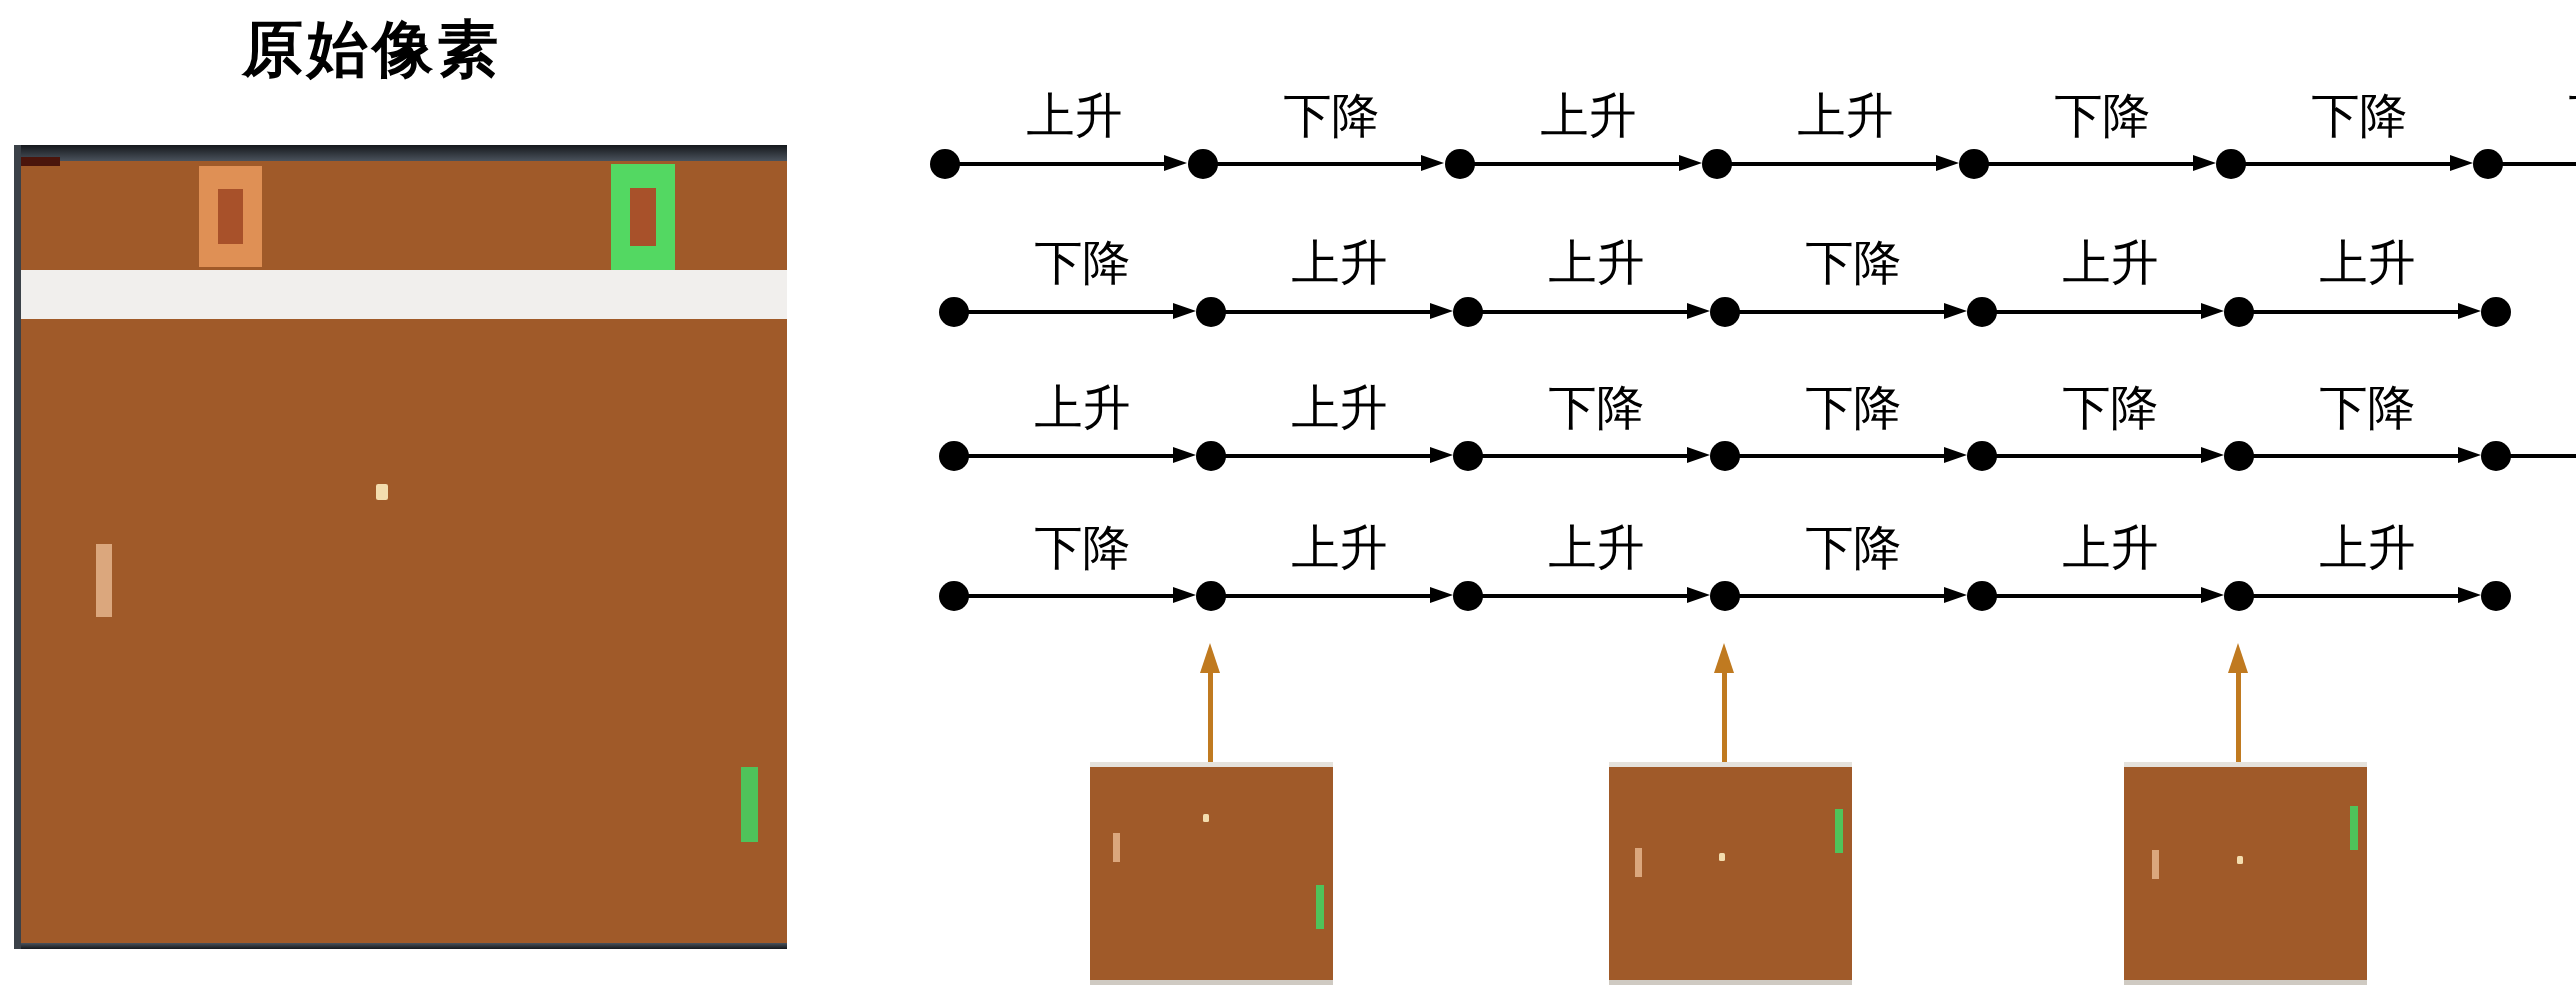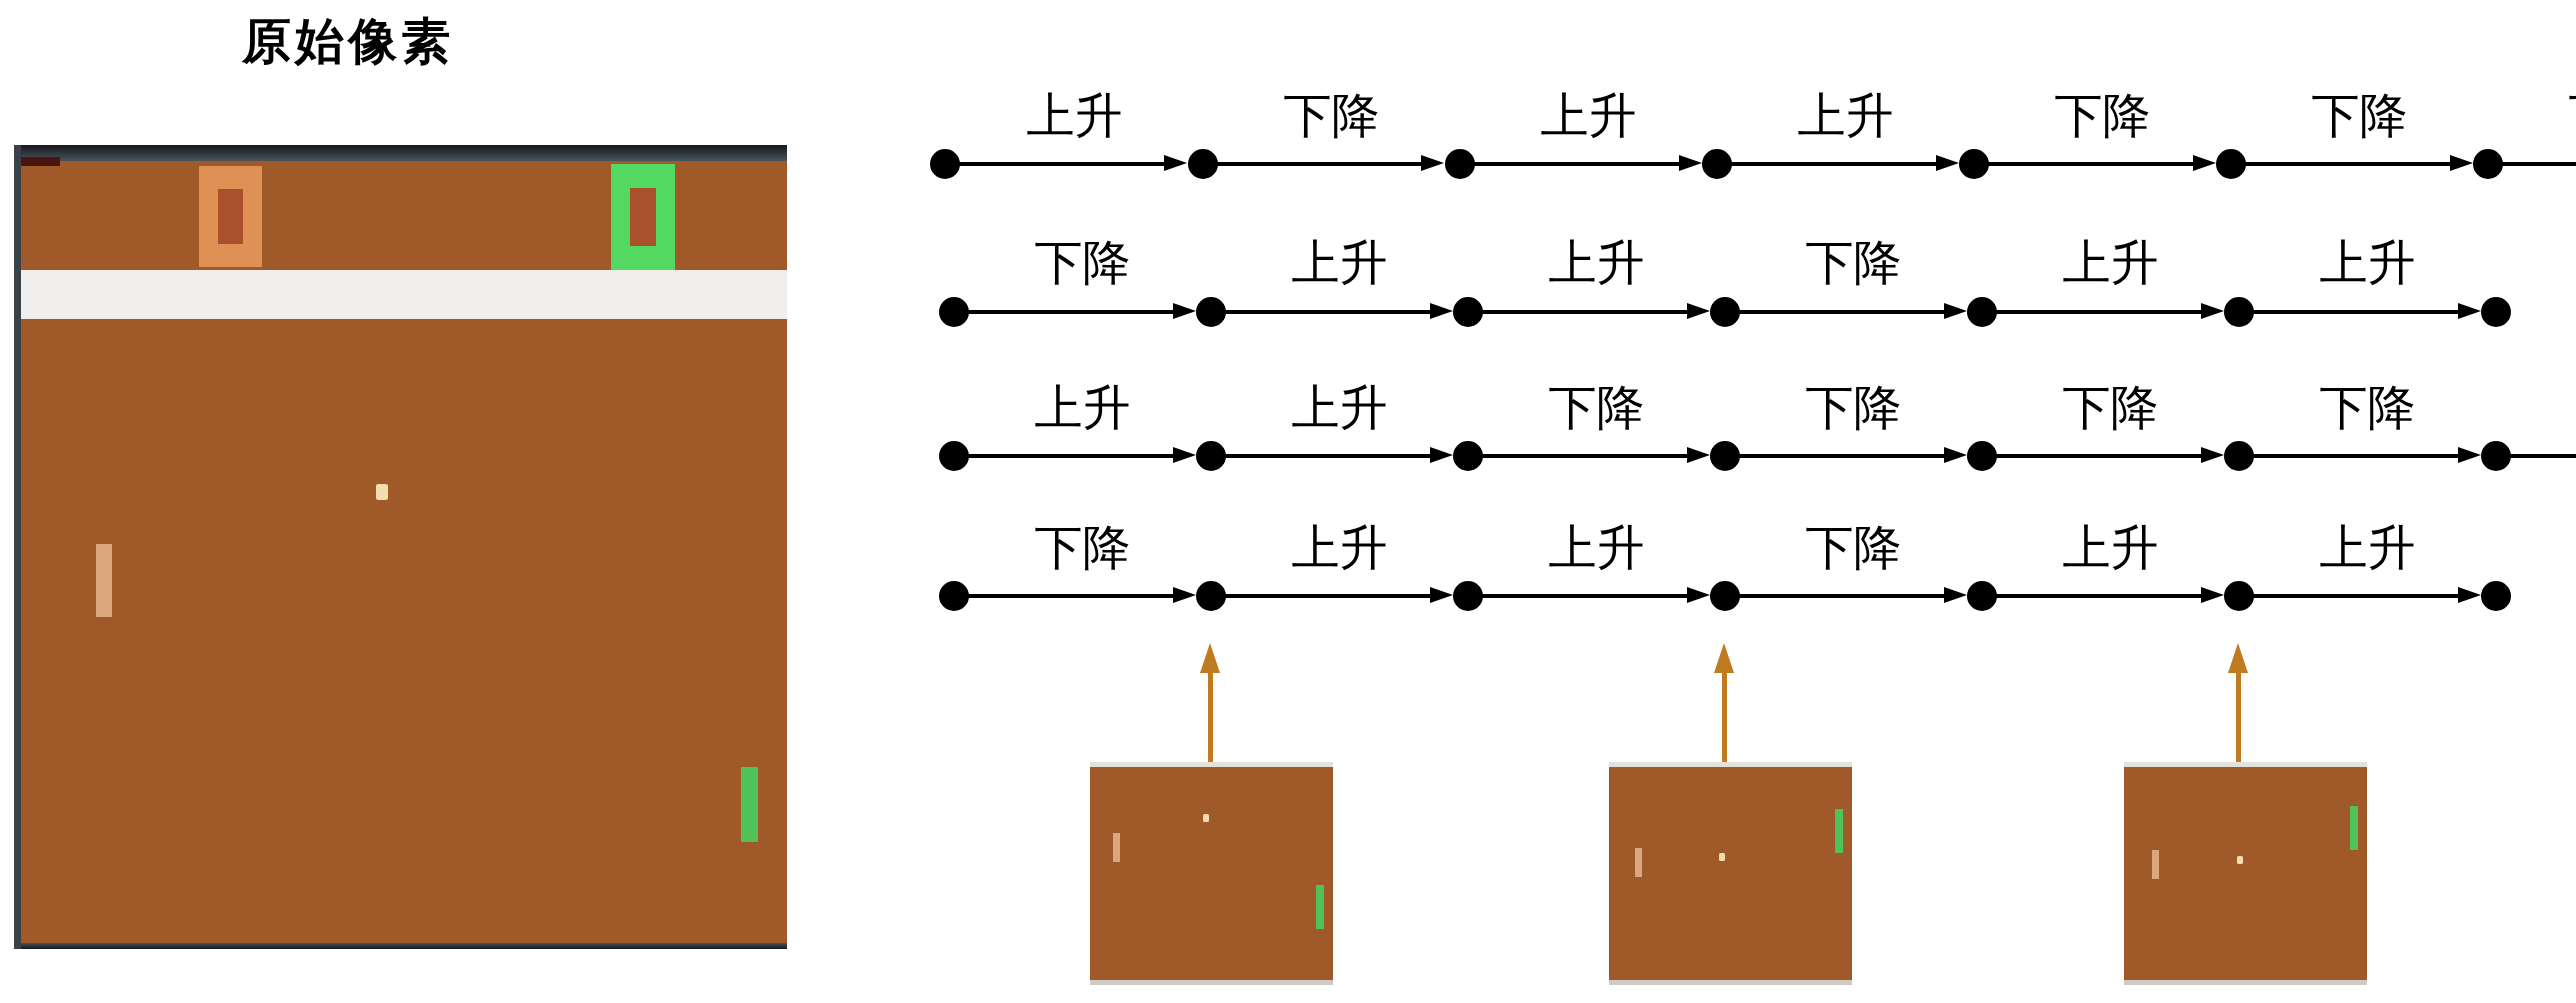--- a/index.html
+++ b/index.html
@@ -1,19 +1,19 @@
 <!DOCTYPE html>
 <html style="font-size:8.2px"><head>
 <meta charset="utf-8">
 <style>
   html,body{margin:0;padding:0;background:#ffffff;}
   #canvas{position:relative;width:3372px;height:1004px;background:#ffffff;overflow:hidden;
           font-family:"DejaVu Serif","Liberation Serif",serif;}
   .abs{position:absolute;}
-  #figure-title{font-size:49px;font-weight:600;letter-spacing:4.1px;color:#000;}
+  #figure-title{font-size:61px;font-weight:600;letter-spacing:4.1px;color:#000;}
   .pframe{position:absolute;overflow:hidden;}
   #pong-screenshot{position:absolute;overflow:hidden;}
   .digit{position:absolute;box-sizing:border-box;}
 </style>
 </head>
 <body>
 
 <div id="canvas">
 
   <div id="figure-title" class="abs" style="left:242px;top:9.3px;">原始像素</div>

